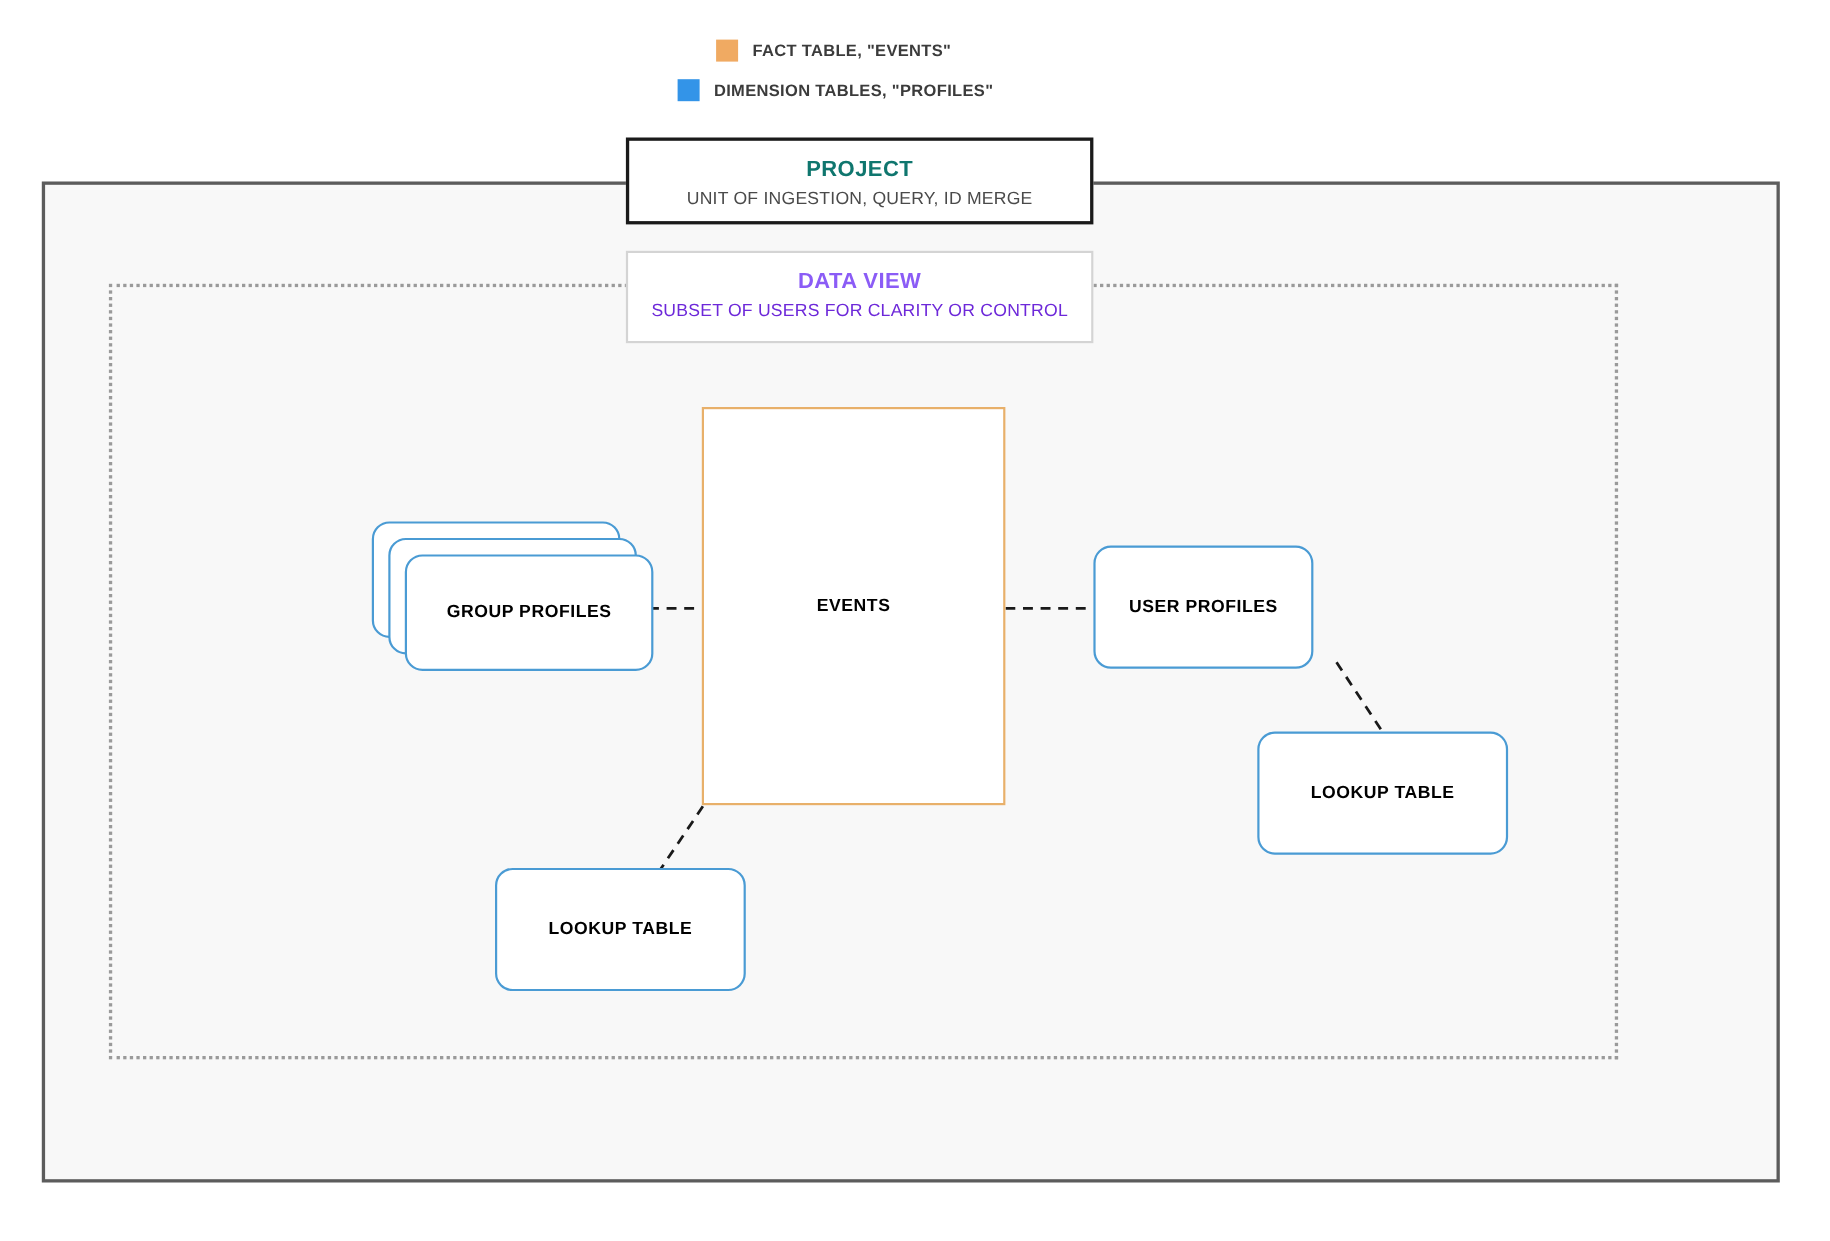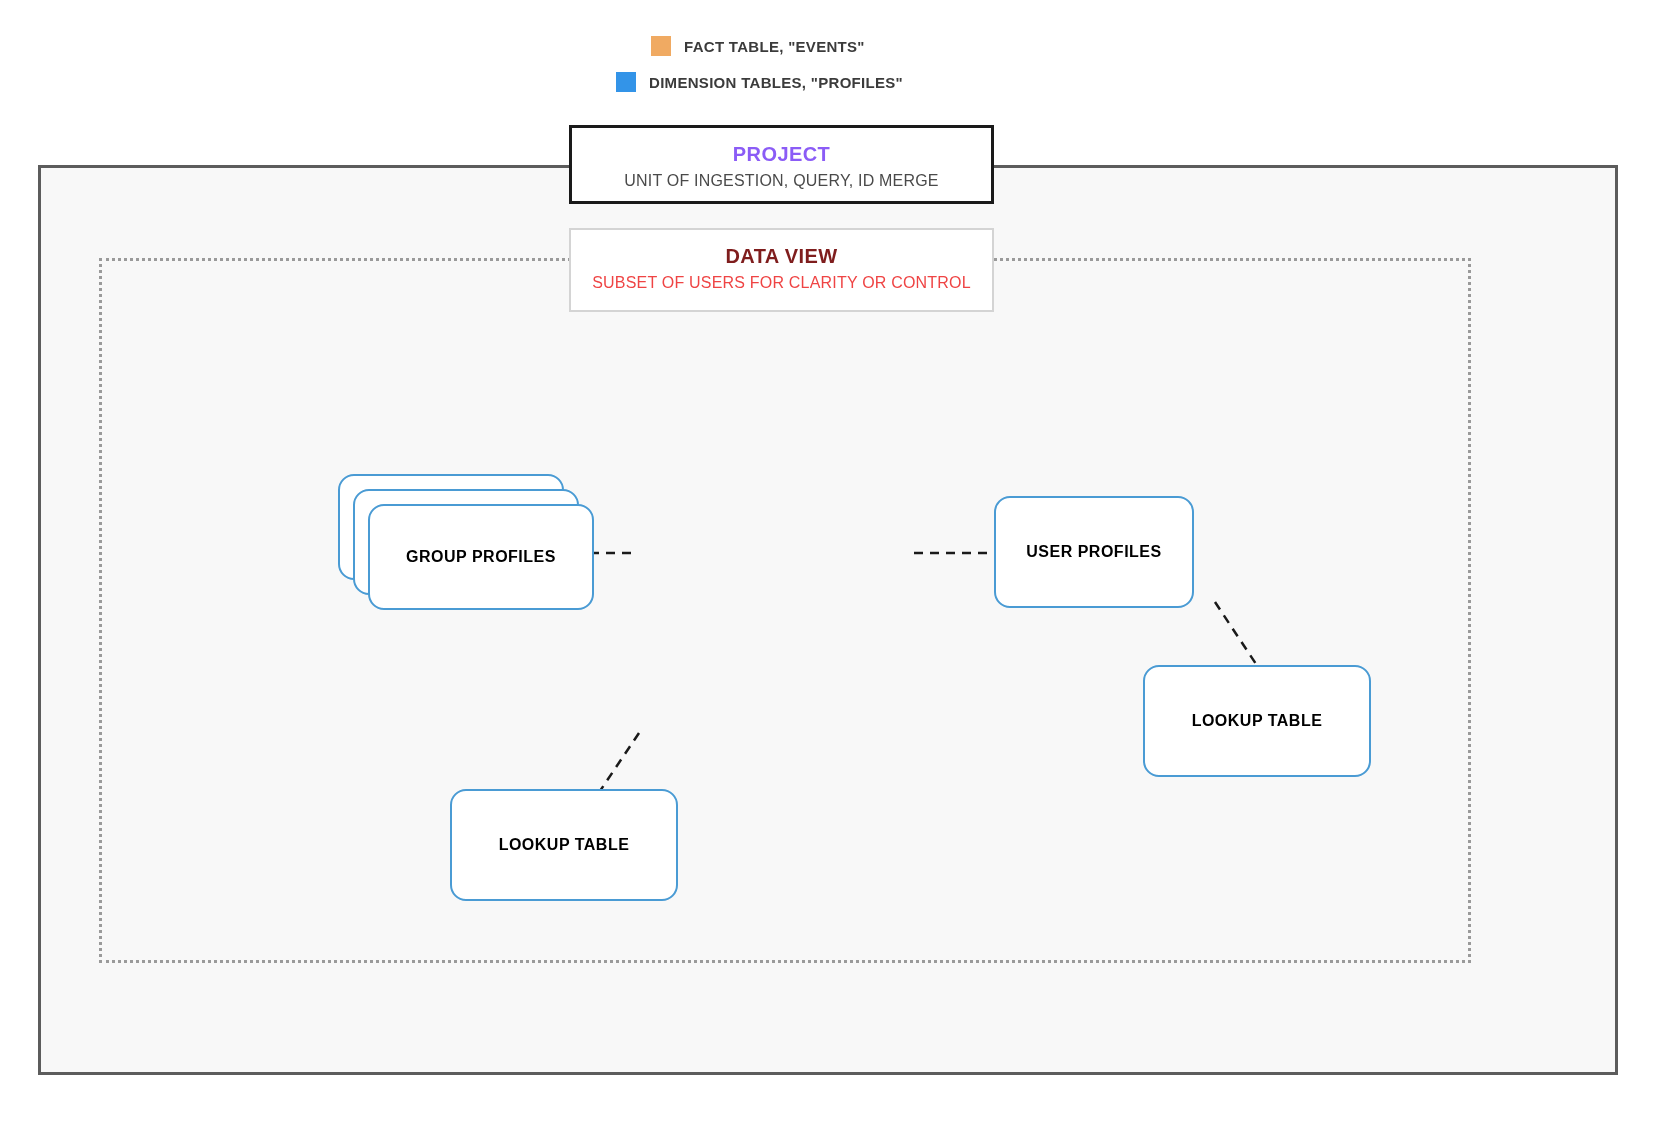--- a/index.html
+++ b/index.html
@@ -89,24 +89,24 @@
     font-weight: bold;
     letter-spacing: 0.4px;
     line-height: 28px;
   }
   .header-sub {
     font-size: 16px;
     font-weight: normal;
     letter-spacing: 0.2px;
     line-height: 26px;
   }
-  #project-box .header-title { color: #8b5cf6; }
+  #project-box .header-title { color: #0f766e; }
   #project-box .header-sub   { color: #4a4a4a; }
-  #dataview-box .header-title { color: #7f1d1d; }
-  #dataview-box .header-sub   { color: #ef4444; }
+  #dataview-box .header-title { color: #8b5cf6; }
+  #dataview-box .header-sub   { color: #6d28d9; }
 
   
   #connectors {
     position: absolute;
     left: 0;
     top: 0;
     width: 1664px;
     height: 1128px;
     pointer-events: none;
   }
@@ -208,20 +208,23 @@
 
   <div id="dataview-container"></div>
 
   <svg id="connectors" viewBox="0 0 1664 1128" xmlns="http://www.w3.org/2000/svg">
     <line x1="574" y1="553" x2="638" y2="553" stroke="#1a1a1a" stroke-width="2.5" stroke-dasharray="9 7"></line>
     <line x1="914" y1="553" x2="994" y2="553" stroke="#1a1a1a" stroke-width="2.5" stroke-dasharray="9 7"></line>
     <line x1="1215" y1="602" x2="1258" y2="667" stroke="#1a1a1a" stroke-width="2.5" stroke-dasharray="9 7"></line>
     <line x1="639" y1="733" x2="600" y2="791" stroke="#1a1a1a" stroke-width="2.5" stroke-dasharray="9 7"></line>
   </svg>
 
+  <div class="node" id="events-node">
+    <span class="node-label">EVENTS</span>
+  </div>
 
   <div id="group-profiles-stack">
     <div class="stack-card" id="stack-card-1"></div>
     <div class="stack-card" id="stack-card-2"></div>
     <div class="stack-card" id="stack-card-3">
       <span class="node-label">GROUP PROFILES</span>
     </div>
   </div>
 
   <div class="node dim-node" id="user-profiles-node">

